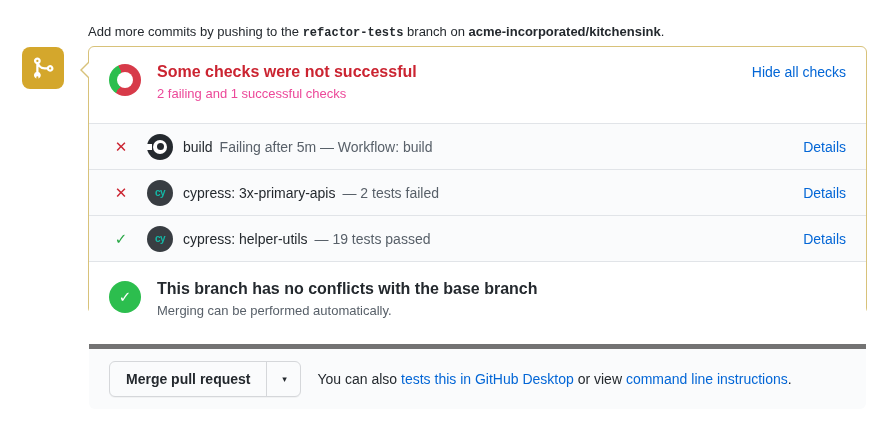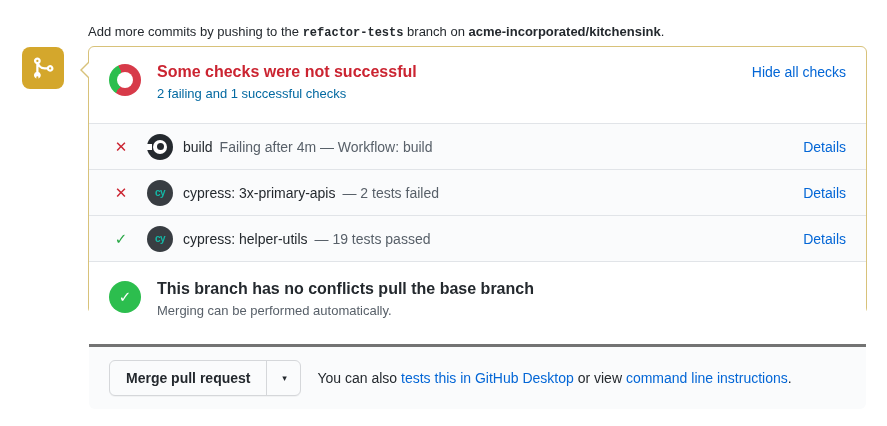--- a/index.html
+++ b/index.html
@@ -61,21 +61,21 @@
     width:32px; height:32px; border-radius:50%;
     background:conic-gradient(#d73a49 0 60%, #2cbe4e 60% 93%, #d73a49 93% 100%);
     position:relative; flex:0 0 auto; margin-top:2px;
   }
   .donut::after {
     content:""; position:absolute; inset:8px;
     background:#fff; border-radius:50%;
   }
   .mb-header .titles { margin-left:16px; }
   .hdr-title { font-size:16px; font-weight:bold; color:#cb2431; line-height:1.25; }
-  .hdr-sub { font-size:13px; color:#0369a1; margin-top:4px; }
+  .hdr-sub { font-size:13px; color:#ec4899; margin-top:4px; }
   .hide-link { margin-left:auto; margin-top:2px;padding-left:10px; }
 
   a.link { color:#0366d6; text-decoration:none; font-size:14px; cursor:pointer; }
 
   
   .check-row {
     height:46px; background:#fafbfc;
     border-top:1px solid #e1e4e8;
     display:flex; align-items:center;
     padding:0 20px 0 20px;
@@ -117,21 +117,21 @@
     width:32px; height:32px; border-radius:50%; background:#2cbe4e;
     color:#fff; display:flex; align-items:center; justify-content:center;
     font-size:15px; font-weight:bold; flex:0 0 auto; margin-top:2px;
   }
   .conflicts .titles { margin-left:16px; }
   .conf-title { font-size:16px; font-weight:bold; color:#24292e; line-height:1.25; }
   .conf-sub { font-size:13px; color:#586069; margin-top:4px; }
 
   
   .actions {
-    height:65px; border-top:3px solid #737373;
+    height:65px; border-top:5px solid #737373;
     background:#fafbfc; border-radius:0 0 6px 6px;
     display:flex; align-items:center; padding:12px 20px; font-size:14px;
   }
   .btn-group {
     display:inline-flex; align-items:stretch;
     background:#fafbfc; border:1px solid #d5d7da; border-radius:6px;
     box-shadow:0 1px 0 rgba(27,31,35,0.04); overflow:hidden;
     cursor:pointer; height:36px;
   }
   .btn-main {
@@ -177,21 +177,21 @@
     </div>
 
     <div class="checks-list">
 
       <div class="check-row">
         <span class="status-glyph fail">✕</span>
         <span class="ci-avatar circleci">
             <span class="notch"></span>
           </span>
         <span class="check-name">build</span>
-        <span class="check-desc">Failing after 4m — Workflow: build</span>
+        <span class="check-desc">Failing after 5m — Workflow: build</span>
         <a class="link details-link">Details</a>
       </div>
 
       <div class="check-row">
         <span class="status-glyph fail">✕</span>
         <span class="ci-avatar cypress">cy</span>
         <span class="check-name">cypress: 3x-primary-apis</span>
         <span class="check-desc">— 2 tests failed</span>
         <a class="link details-link">Details</a>
       </div>
@@ -202,21 +202,21 @@
         <span class="check-name">cypress: helper-utils</span>
         <span class="check-desc">— 19 tests passed</span>
         <a class="link details-link">Details</a>
       </div>
 
     </div>
 
     <div class="conflicts">
       <div class="pass-circle">✓</div>
       <div class="titles">
-        <div class="conf-title">This branch has no conflicts pull the base branch</div>
+        <div class="conf-title">This branch has no conflicts with the base branch</div>
         <div class="conf-sub">Merging can be performed automatically.</div>
       </div>
     </div>
 
     <div class="actions">
       <span class="btn-group">
         <button class="btn-main">Merge pull request</button>
         <span class="btn-caret">
           <span class="caret-glyph" style="transform:scale(0.7);">▼</span>
         </span>

